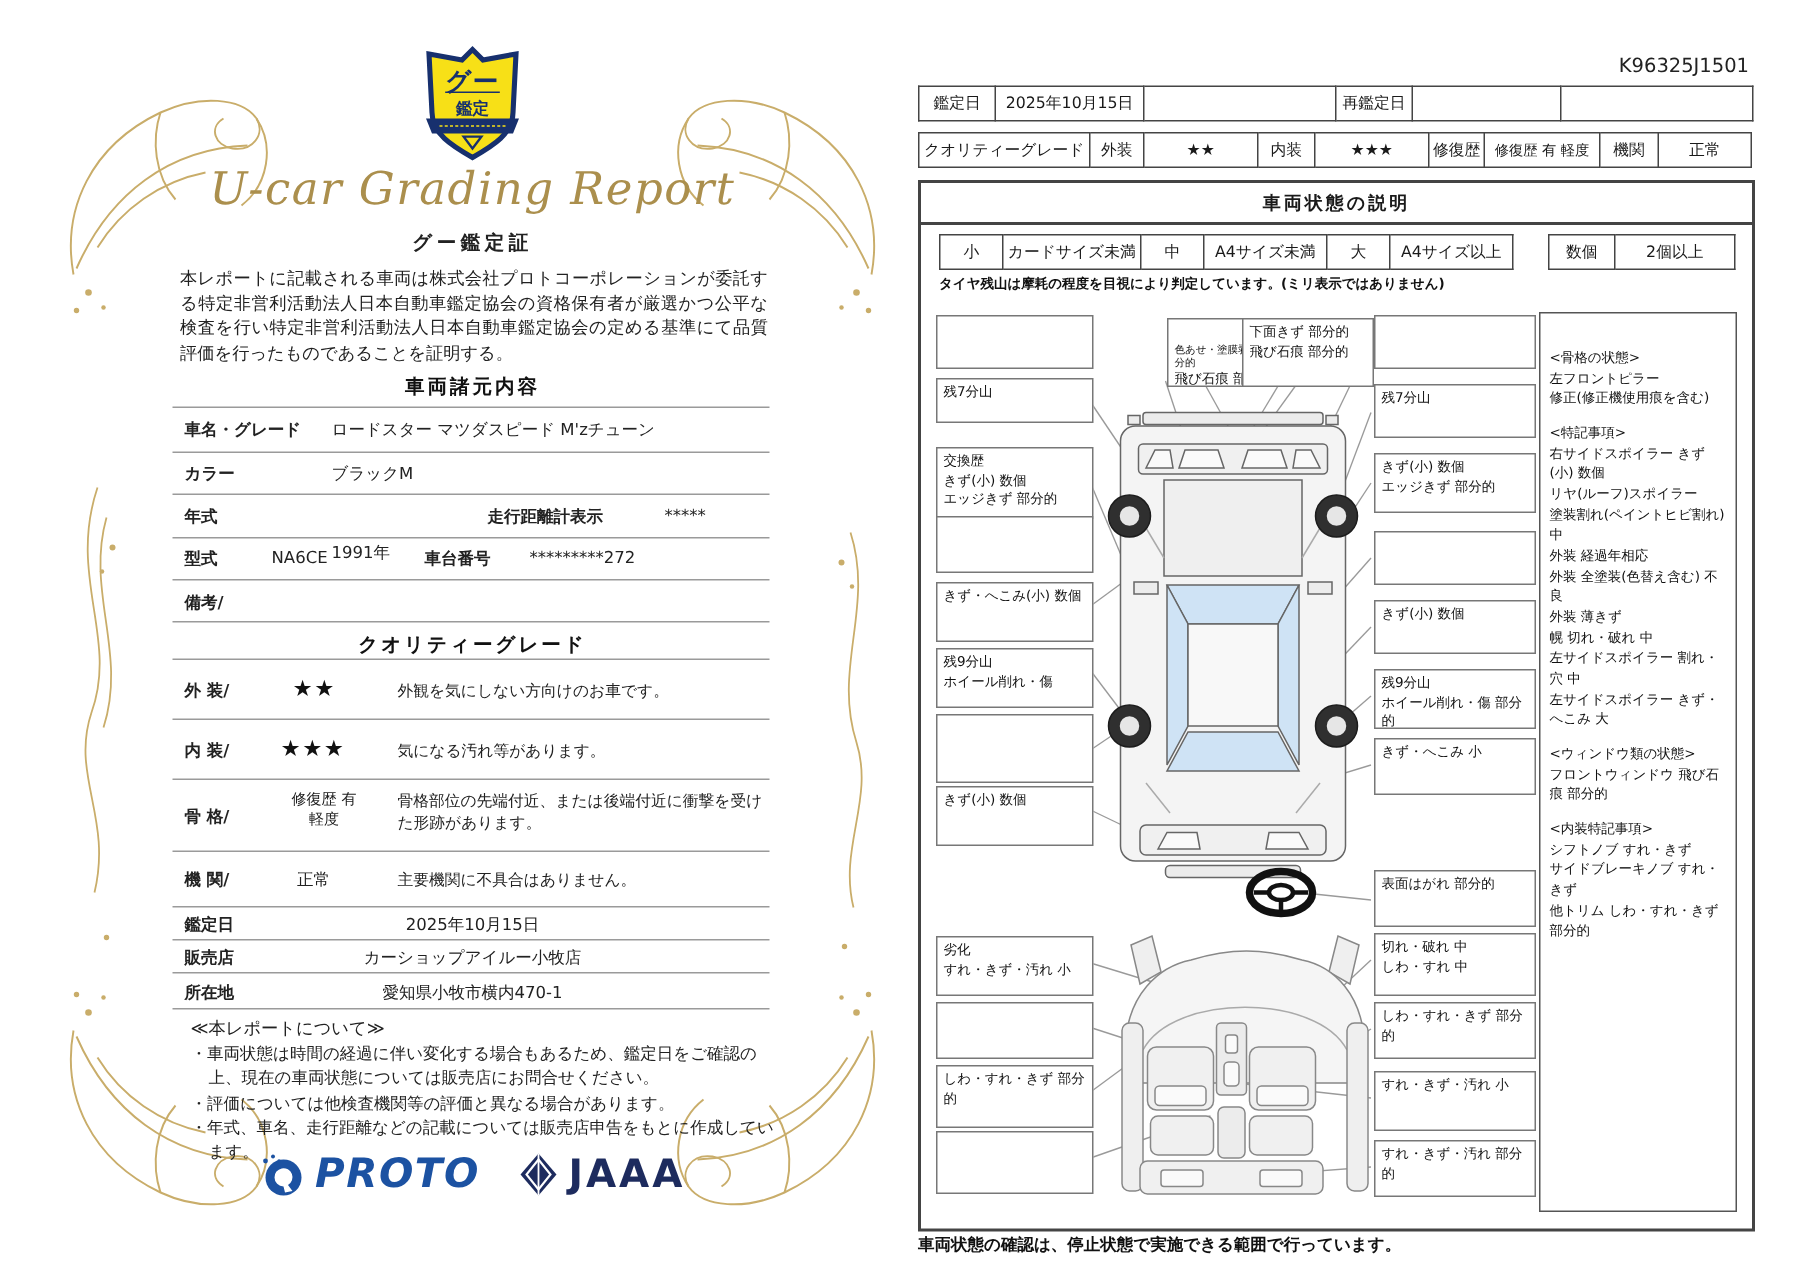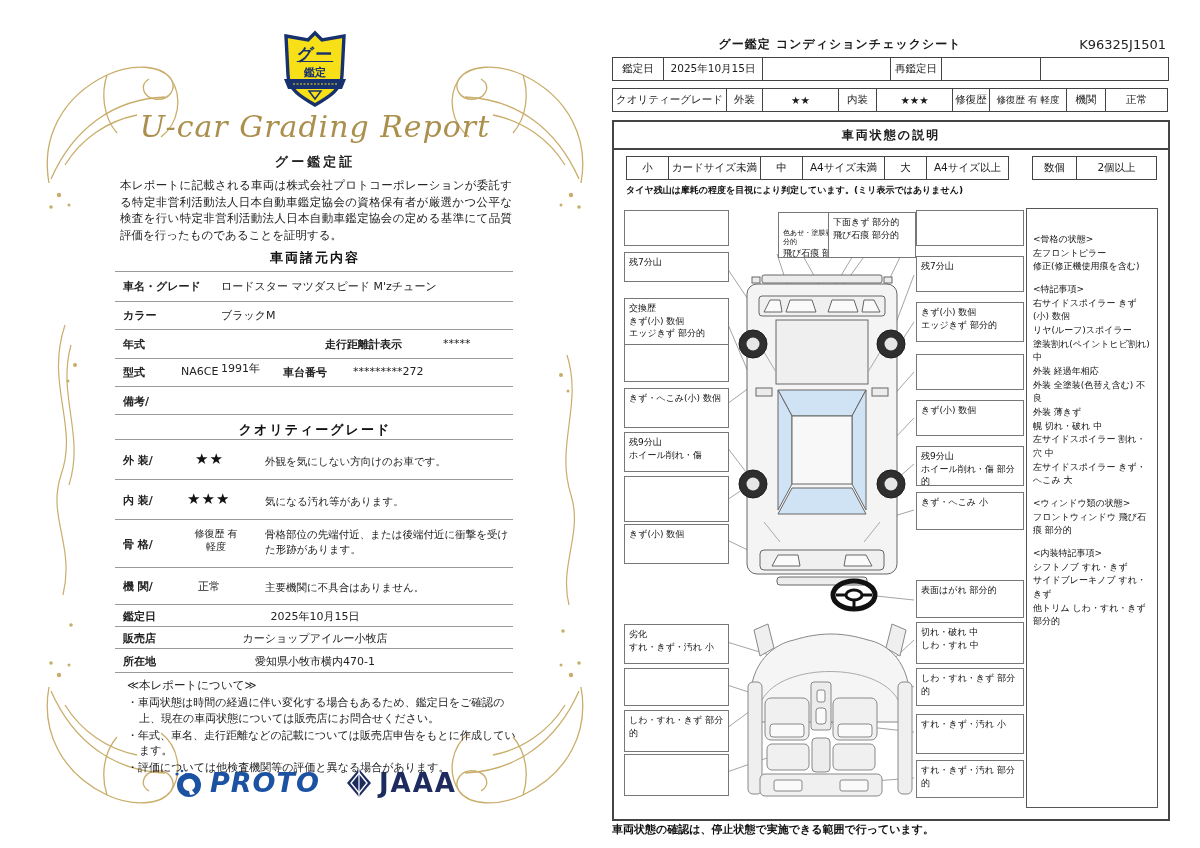--- a/index.html
+++ b/index.html
@@ -172,22 +172,22 @@
   <div class="cellL" style="left:88px;top:584px;">鑑定日</div>
   <div class="cellV" style="left:160px;top:584px;width:240px;text-align:center;">2025年10月15日</div>
   <div class="cellL" style="left:88px;top:606px;">販売店</div>
   <div class="cellV" style="left:160px;top:606px;width:240px;text-align:center;">カーショップアイルー小牧店</div>
   <div class="cellL" style="left:88px;top:629px;">所在地</div>
   <div class="cellV" style="left:160px;top:629px;width:240px;text-align:center;">愛知県小牧市横内470-1</div>
 
   <div class="about">
     <div class="hd">≪本レポートについて≫</div>
     <div class="bullet">・車両状態は時間の経過に伴い変化する場合もあるため、鑑定日をご確認の上、現在の車両状態については販売店にお問合せください。</div>
+    <div class="bullet">・評価については他検査機関等の評価と異なる場合があります。</div>
     <div class="bullet">・年式、車名、走行距離などの記載については販売店申告をもとに作成しています。</div>
-    <div class="bullet">・評価については他検査機関等の評価と異なる場合があります。</div>
   </div>
 
   <div class="logo-row">
     <div class="logo">
       <svg width="30" height="30" viewBox="0 0 30 30">
         <circle cx="16" cy="17" r="12" fill="#1c52a2"></circle>
         <path d="M10,17 a6,6 0 1 1 9,5 l3,4 -5,1 -1,-4 a6,6 0 0 1 -6,-6 z" fill="#ffffff"></path>
         <circle cx="4" cy="6" r="1.6" fill="#1c52a2"></circle>
         <circle cx="9" cy="3" r="1.3" fill="#1c52a2"></circle>
         <circle cx="13" cy="6" r="1.1" fill="#1c52a2"></circle>
@@ -200,21 +200,20 @@
         <path d="M13,5 L21,15 L13,25 L5,15 Z" fill="none" stroke="#ffffff" stroke-width="1.4"></path>
         <line x1="13" y1="1" x2="13" y2="29" stroke="#ffffff" stroke-width="1.2"></line>
       </svg>
       <span class="jaaa-txt">JAAA</span>
     </div>
   </div>
 </div>
 
 <div class="page-right">
 
-  <div class="sheet-title">グー鑑定 コンディションチェックシート</div>
   <div class="doc-code">K96325J1501</div>
 
   <table class="grid tbl1">
     <colgroup>
         <col style="width:51px">
         <col style="width:99px">
         <col style="width:128px">
         <col style="width:51px">
         <col style="width:99px">
         <col style="width:128px">

